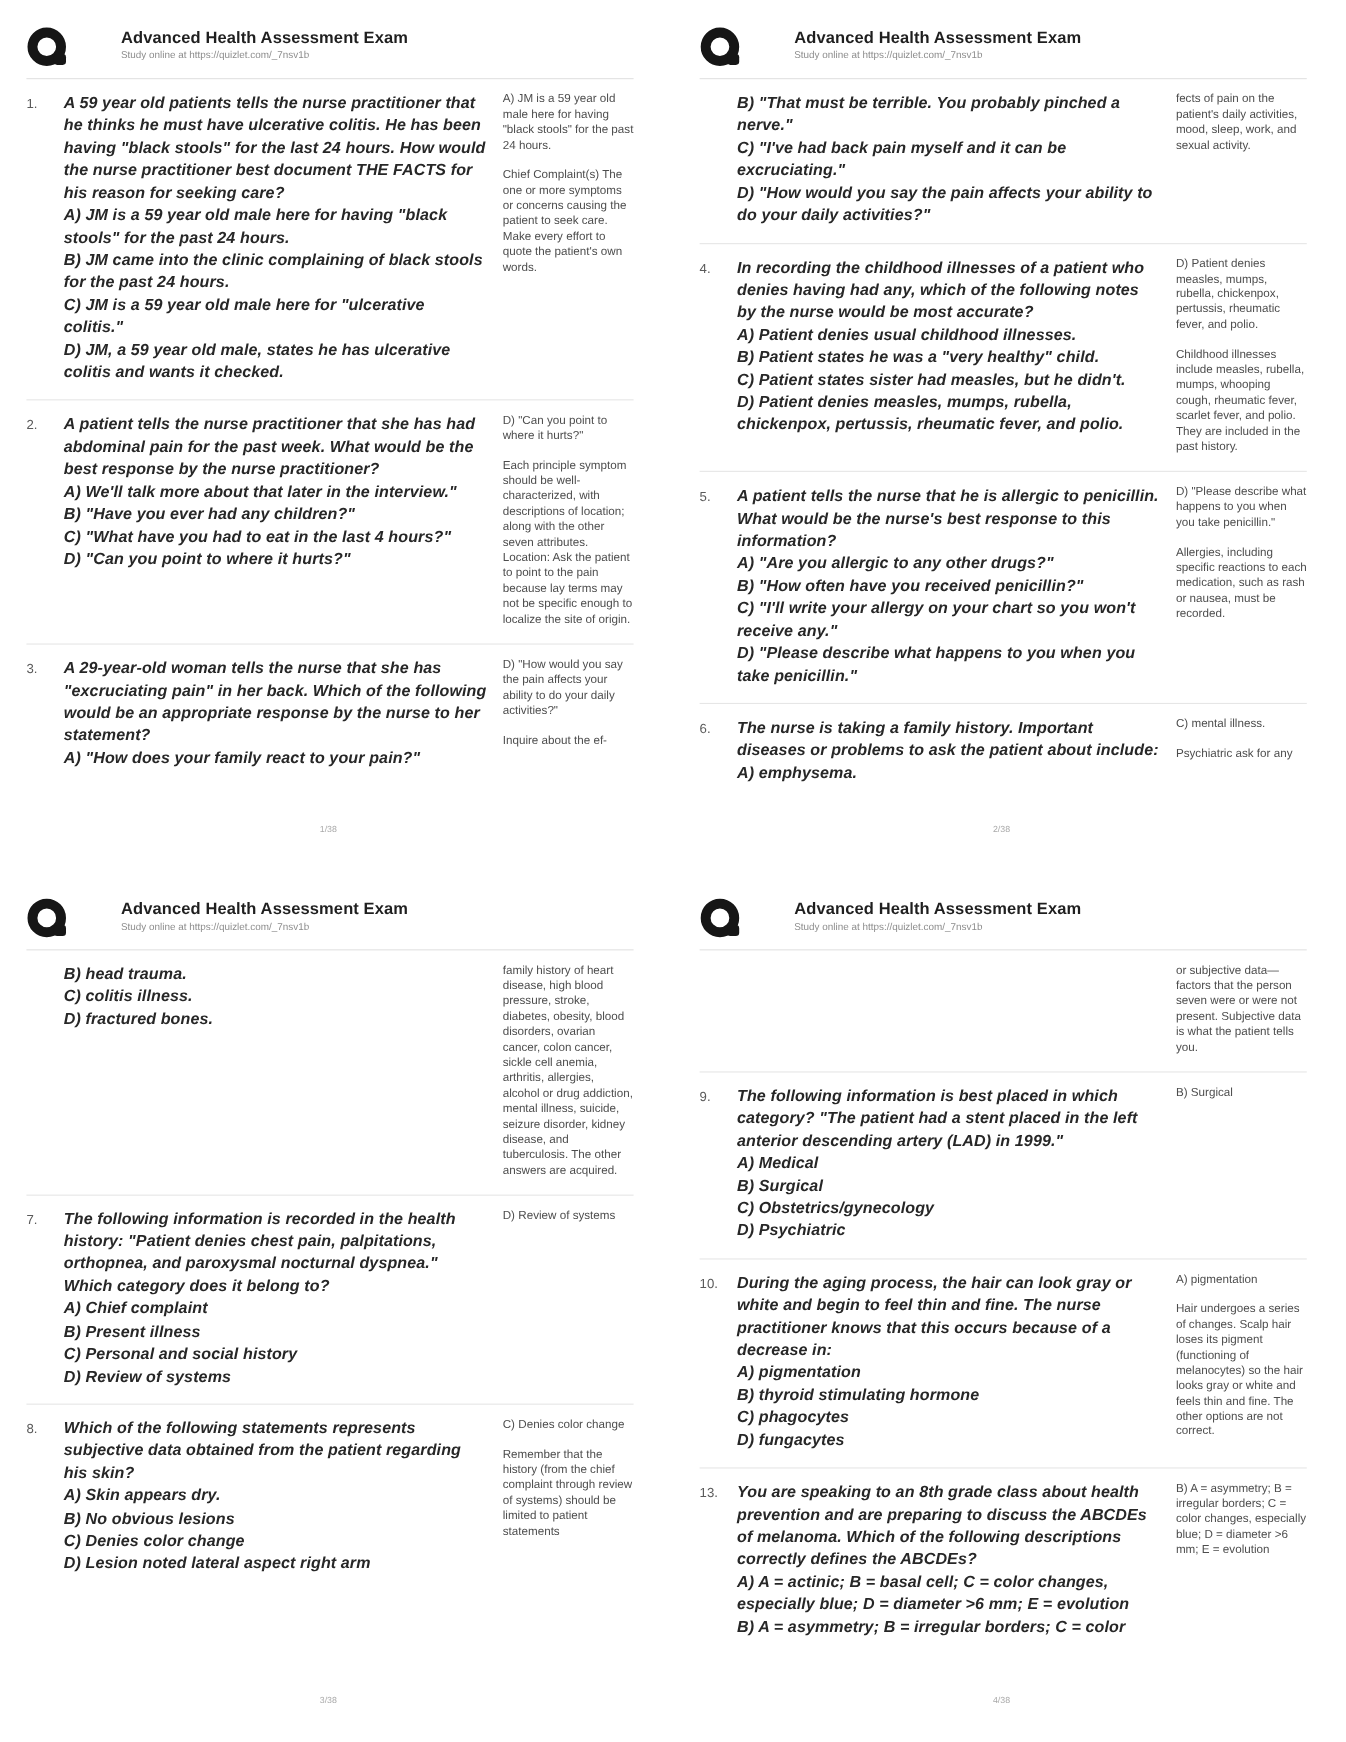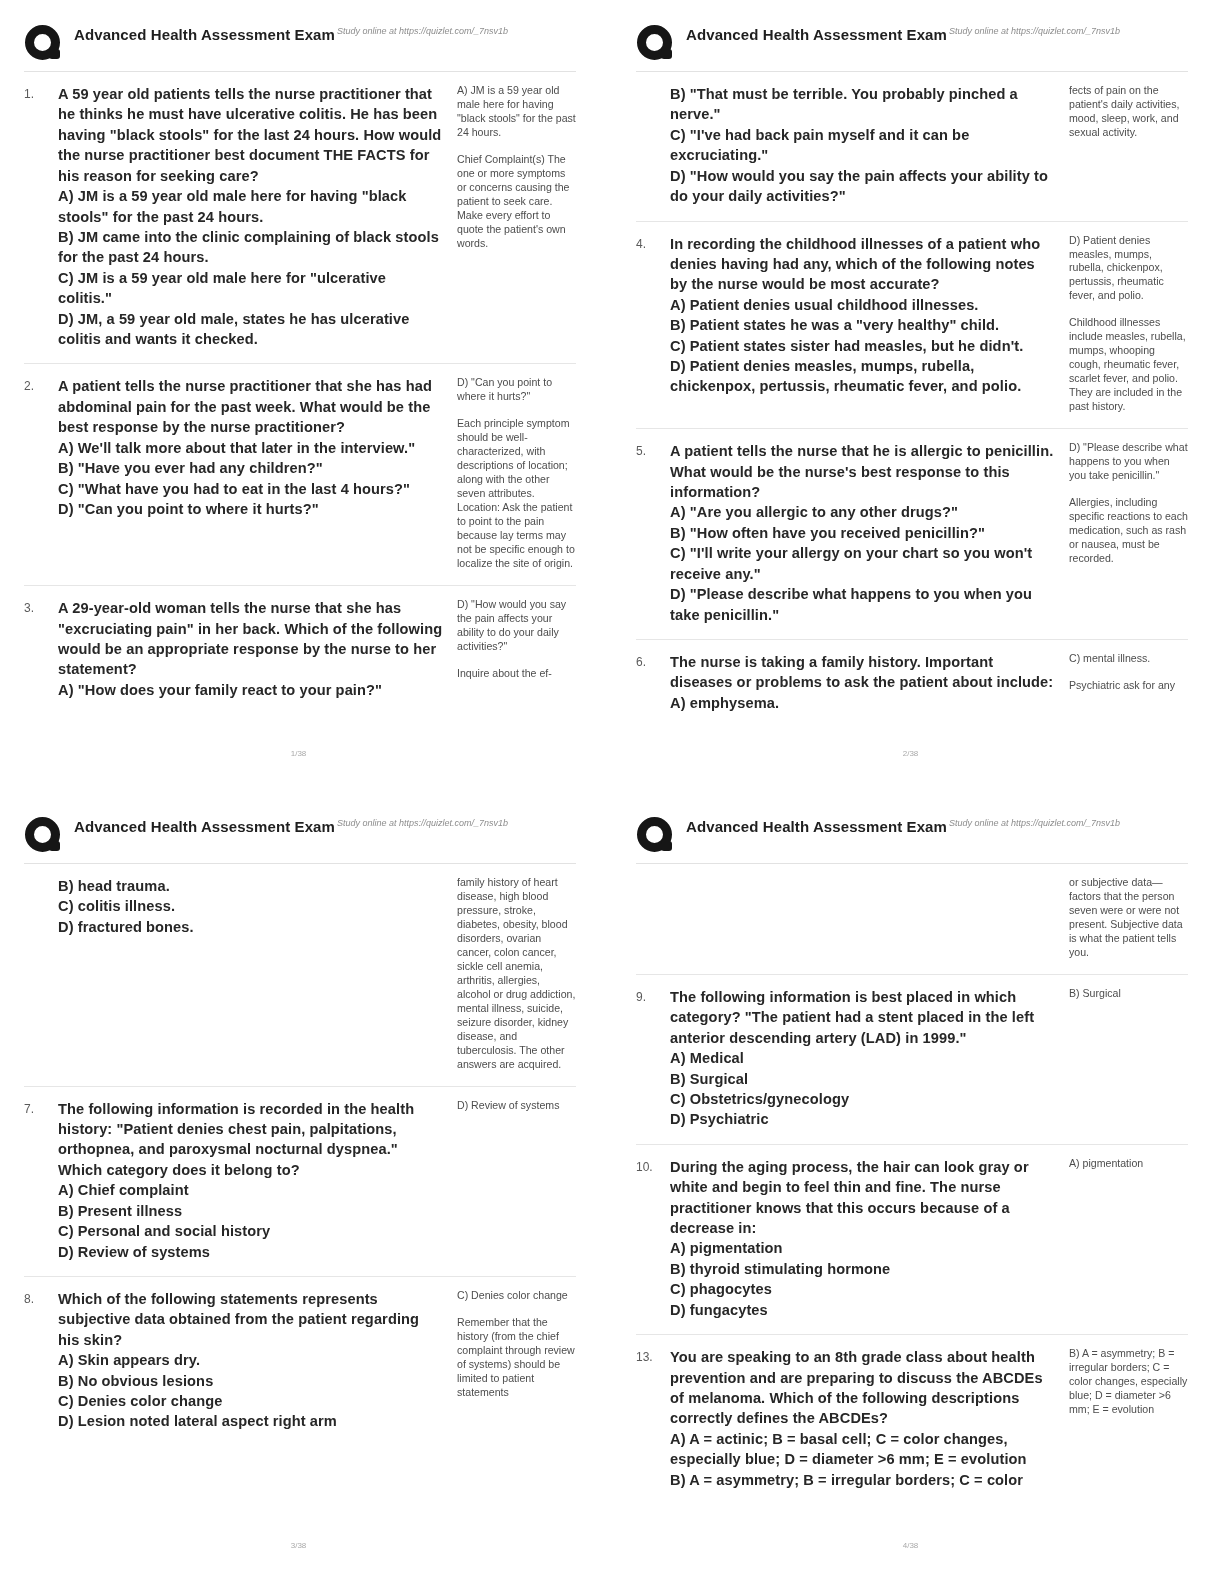--- a/index.html
+++ b/index.html
@@ -23,41 +23,42 @@
   }
   
   .page-header{
     display:flex;
     align-items:flex-start;
     gap:10px;
     padding-bottom:7px;
     border-bottom:1px solid #e2e2e2;
   }
   .logo{flex:none;width:40px;height:40px;}
-  .head-text{display:flex;flex-direction:row;gap:2px;padding-top:2px;}
+  .head-text{display:flex;flex-direction:column;gap:2px;padding-top:2px;margin-left:36px;}
   .title{font-size:15px;font-weight:bold;color:#1f1f1f;letter-spacing:.1px;}
-  .subtitle{font-size:9px;color:#8d8d8d;font-style:italic;}
+  .subtitle{font-size:9px;color:#8d8d8d;}
   
   .qrow{
     display:flex;
     align-items:flex-start;
     padding:12px 0 14px 0;
   }
   .qrow + .qrow{border-top:1px solid #e6e6e6;}
   .qnum{
     flex:none;width:34px;
     font-size:12px;color:#5a5a5a;
     padding-top:3px;
   }
   .qtext{
     flex:none;width:386px;
     font-size:14.6px;font-weight:bold;color:#272727;
     line-height:1.40;
     white-space:pre-line;
     letter-spacing:.1px;
+    font-style:italic;
   }
   .qnotes{
     flex:1;
     padding-left:13px;
     display:flex;flex-direction:column;gap:13px;
     font-size:10.6px;color:#4d4d4d;line-height:1.32;
   }
   .note-para:empty{display:none;}
   
   .page-footer{
@@ -260,20 +261,21 @@
     </div>
     <div class="qrow">
       <span class="qnum">10.</span>
       <div class="qtext">During the aging process, the hair can look gray or white and begin to feel thin and fine. The nurse practitioner knows that this occurs because of a decrease in:
 A) pigmentation
 B) thyroid stimulating hormone
 C) phagocytes
 D) fungacytes</div>
       <div class="qnotes">
         <div class="note-para">A) pigmentation</div>
+        <div class="note-para">Hair undergoes a series of changes. Scalp hair loses its pigment (functioning of melanocytes) so the hair looks gray or white and feels thin and fine. The other options are not correct.</div>
       </div>
     </div>
     <div class="qrow">
       <span class="qnum">13.</span>
       <div class="qtext">You are speaking to an 8th grade class about health prevention and are preparing to discuss the ABCDEs of melanoma. Which of the following descriptions correctly defines the ABCDEs?
 A) A = actinic; B = basal cell; C = color changes, especially blue; D = diameter &gt;6 mm; E = evolution
 B) A = asymmetry; B = irregular borders; C = color</div>
       <div class="qnotes">
         <div class="note-para">B) A = asymmetry; B = irregular borders; C = color changes, especially blue; D = diameter &gt;6 mm; E = evolution</div>
       </div>

